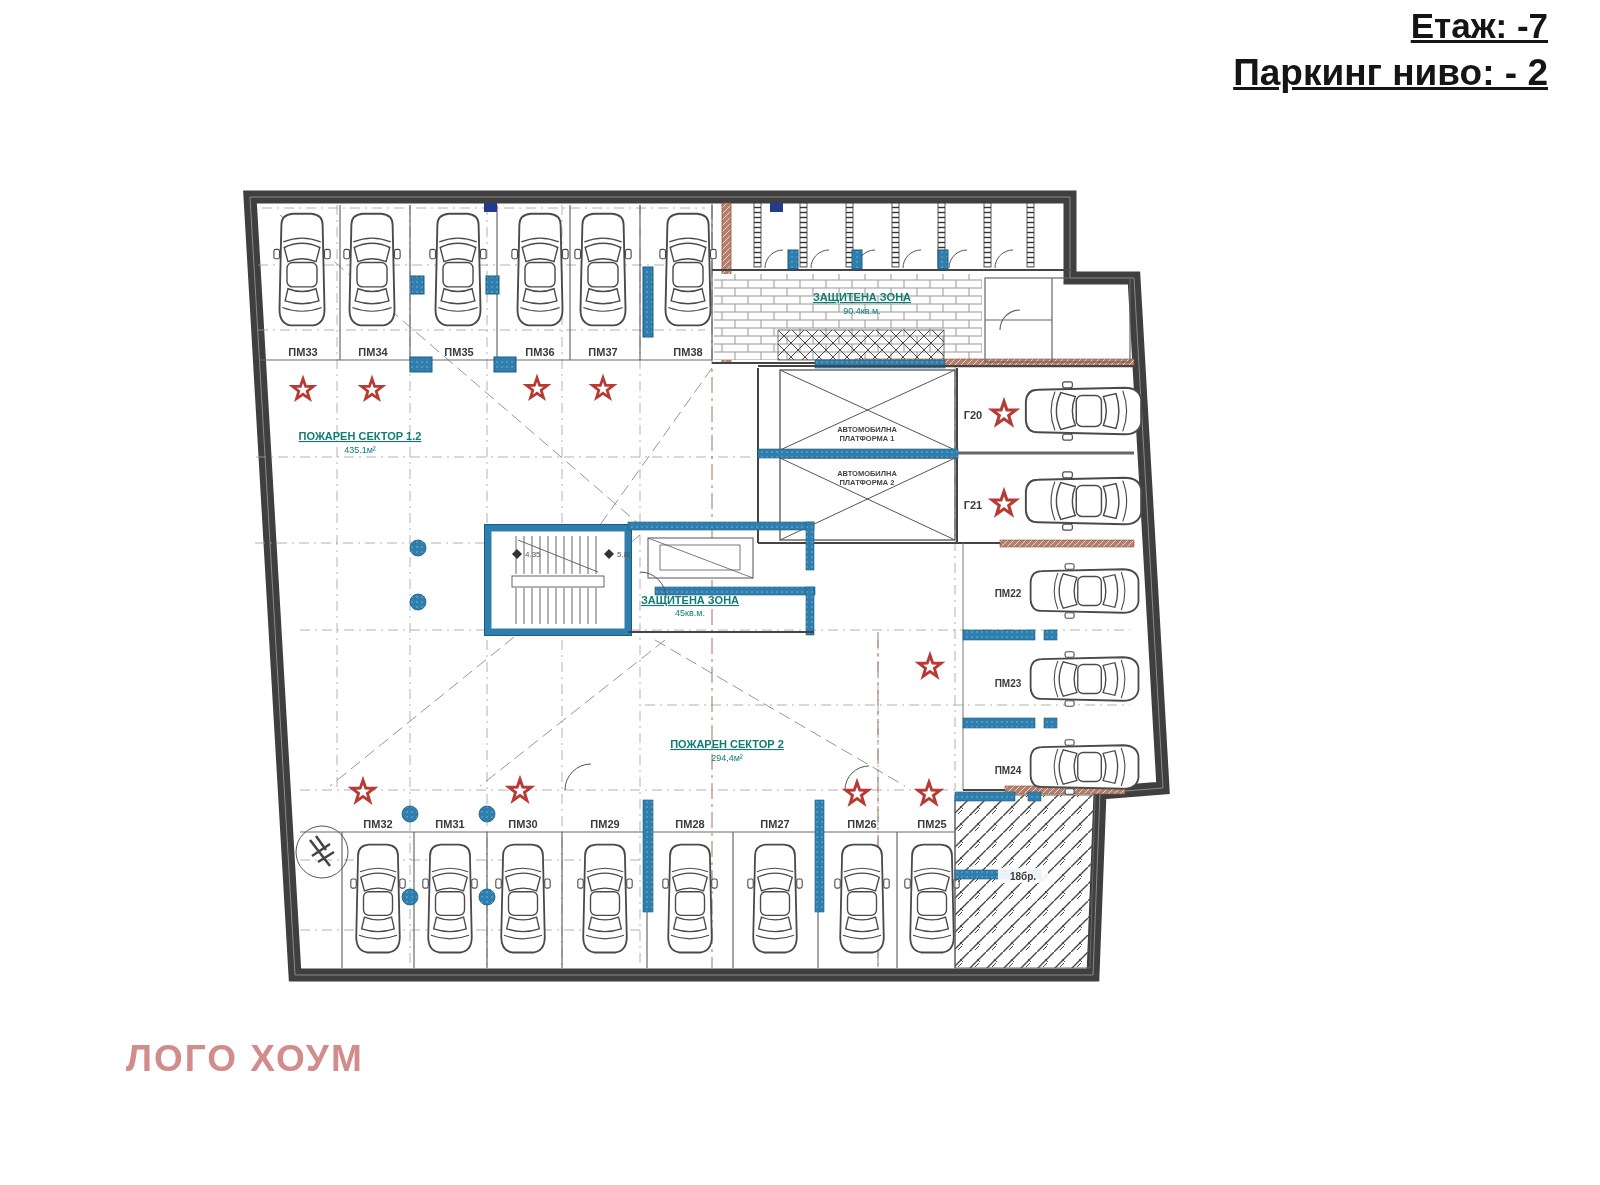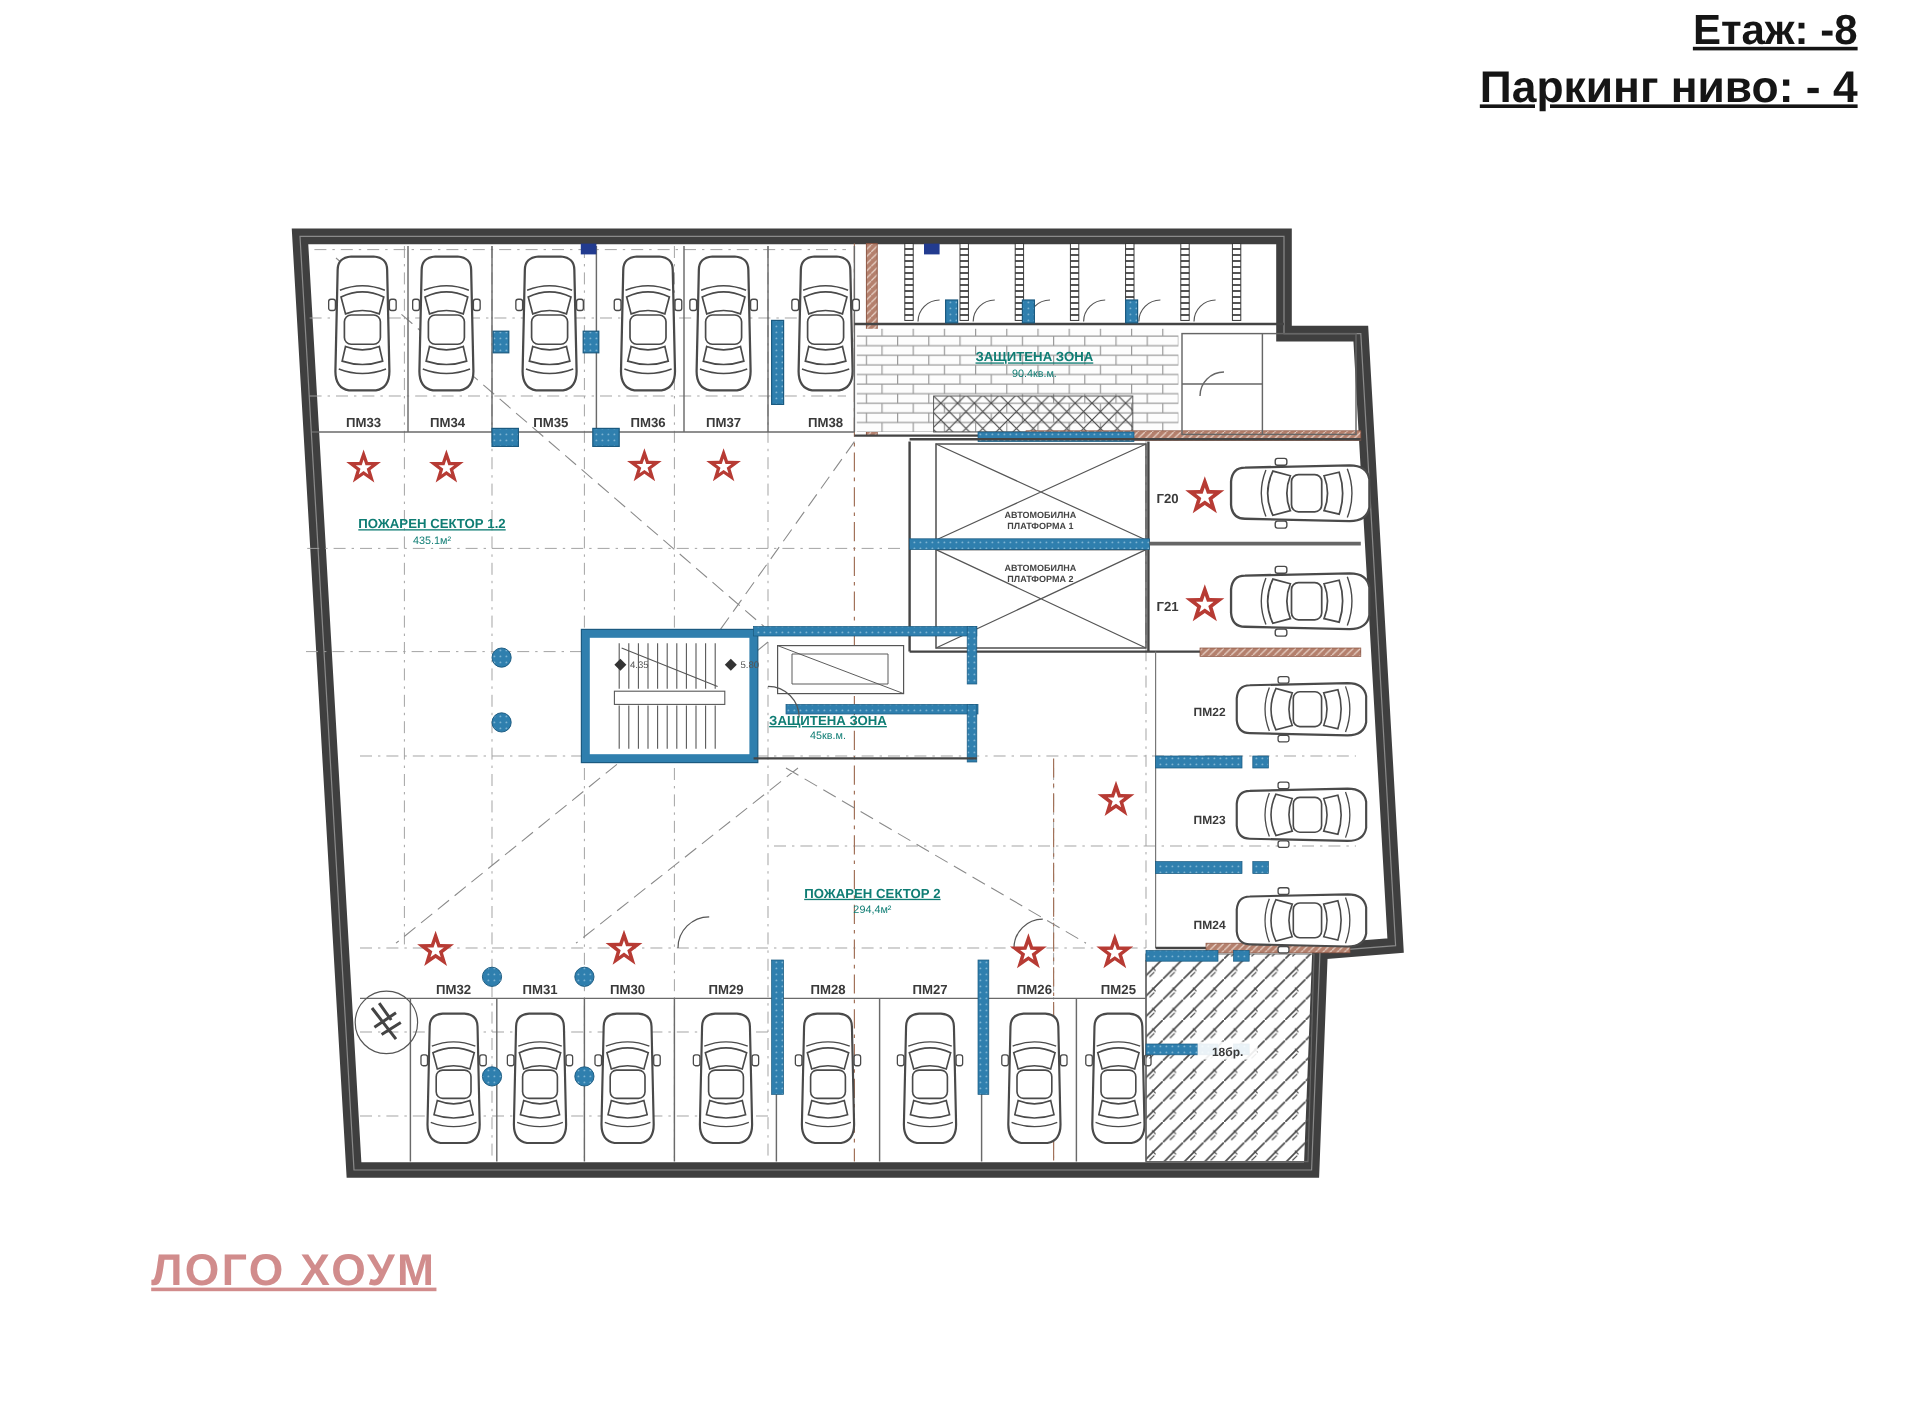--- a/index.html
+++ b/index.html
@@ -6,36 +6,36 @@
   .page{position:relative;width:1600px;height:1185px;background:#fff;overflow:hidden;
         font-family:"Liberation Sans",sans-serif;}
   .hdr{position:absolute;right:52px;top:6px;text-align:right;color:#151515;}
   .hdr .l1{font-size:35px;font-weight:bold;text-decoration:underline;}
   .hdr .l2{font-size:37px;font-weight:bold;text-decoration:underline;margin-top:6px;}
   .title-box{position:absolute;left:402px;top:64px;width:452px;height:56px;
              border:4px solid #8e3c3c;border-radius:30px;display:flex;
              align-items:center;justify-content:center;}
   .title-box span{font-size:39px;font-weight:bold;color:#111;text-decoration:underline;white-space:nowrap;}
   .watermark{position:absolute;left:126px;top:1038px;font-size:37px;font-weight:bold;
-             color:#d18c8c;letter-spacing:2px;text-decoration:underline;}
+             color:#d18c8c;letter-spacing:2px;}
   svg .lbl{font-family:"Liberation Sans",sans-serif;font-size:11px;font-weight:bold;fill:#3a3a3a;}
   svg .lbl2{font-family:"Liberation Sans",sans-serif;font-size:10px;font-weight:bold;fill:#3a3a3a;}
   svg .teal{font-family:"Liberation Sans",sans-serif;font-size:11px;font-weight:bold;fill:#0f7d74;text-decoration:underline;}
   svg .teal-sub{font-family:"Liberation Sans",sans-serif;font-size:9px;fill:#0f7d74;}
   svg .tiny{font-family:"Liberation Sans",sans-serif;font-size:8px;fill:#555;}
   svg .plat{font-family:"Liberation Sans",sans-serif;font-size:7.5px;font-weight:bold;fill:#444;}
 </style>
 </head>
 <body>
 
 <div class="page">
 
   <div class="hdr">
-    <div class="l1">Етаж: -8</div>
-    <div class="l2">Паркинг ниво: - 4</div>
+    <div class="l1">Етаж: -7</div>
+    <div class="l2">Паркинг ниво: - 2</div>
   </div>
 
 
   <div class="watermark">ЛОГО ХОУМ</div>
 
   <svg width="1600" height="1185" viewBox="0 0 1600 1185" style="position:absolute;left:0;top:0;">
     <defs>
       <symbol id="car" viewBox="0 0 64 128">
         <path d="M10 16 Q10 5 22 4 L42 4 Q54 5 54 16 L56 106 Q56 121 44 123 L20 123 Q8 121 8 106 Z" fill="#fff" stroke="#4a4a4a" stroke-width="2"></path>
         <path d="M13 40 Q32 31 51 40 L47 55 Q32 49 17 55 Z" fill="none" stroke="#4a4a4a" stroke-width="1.5"></path>

